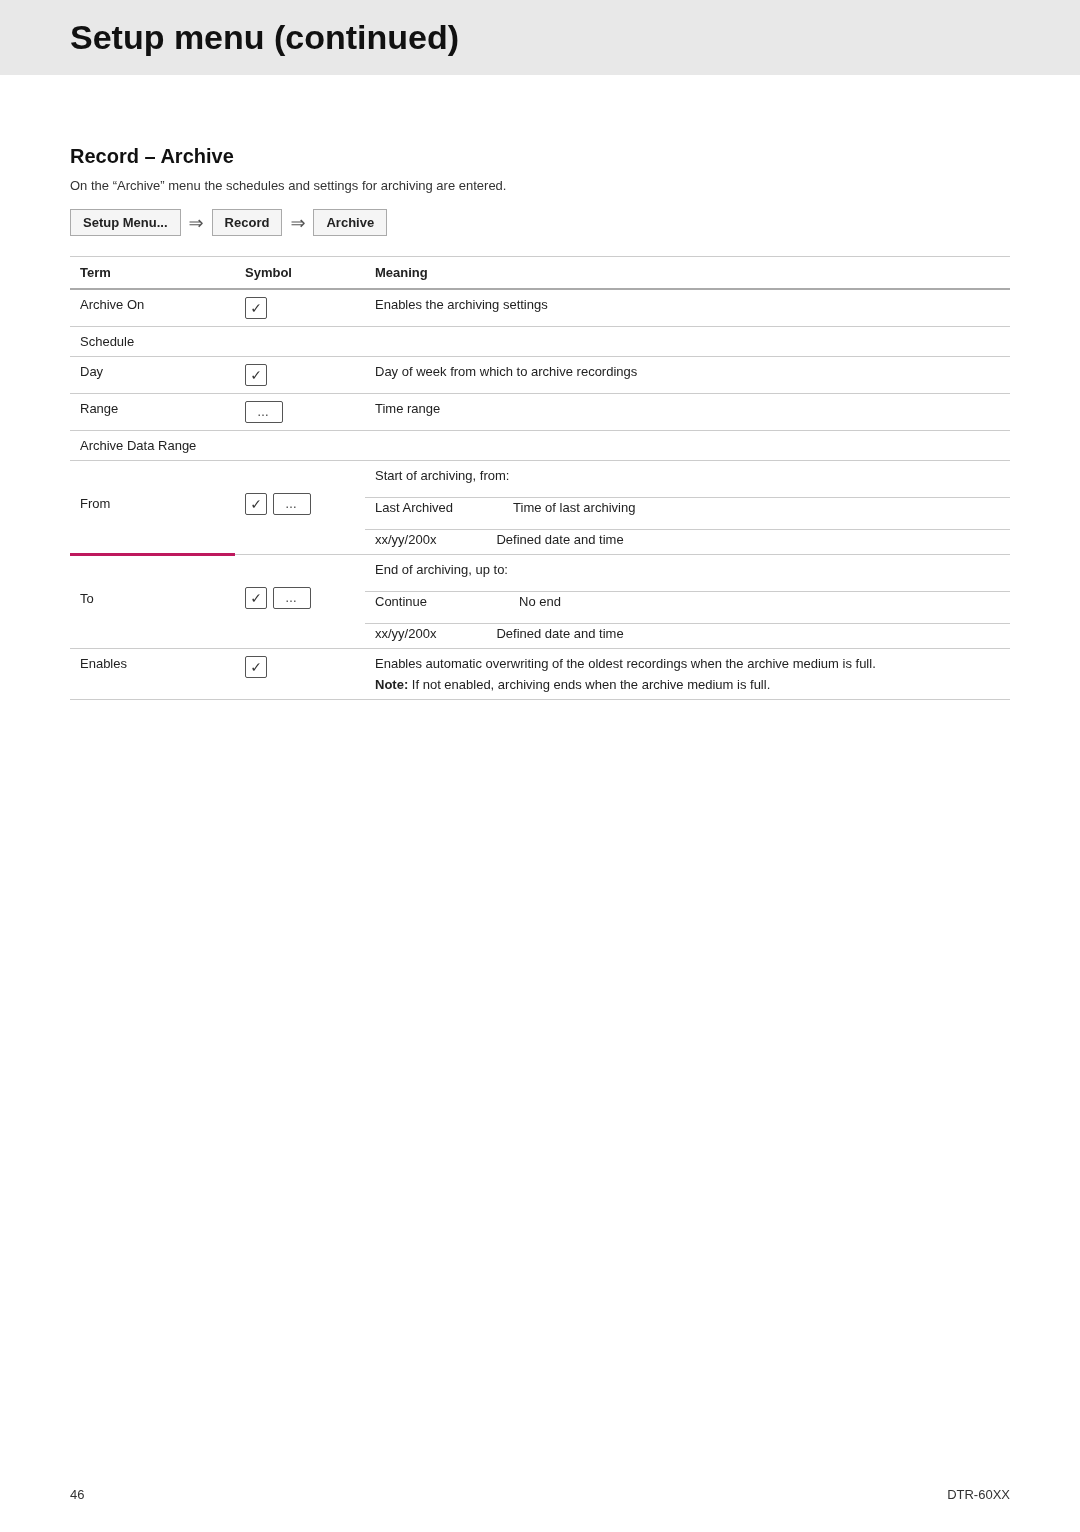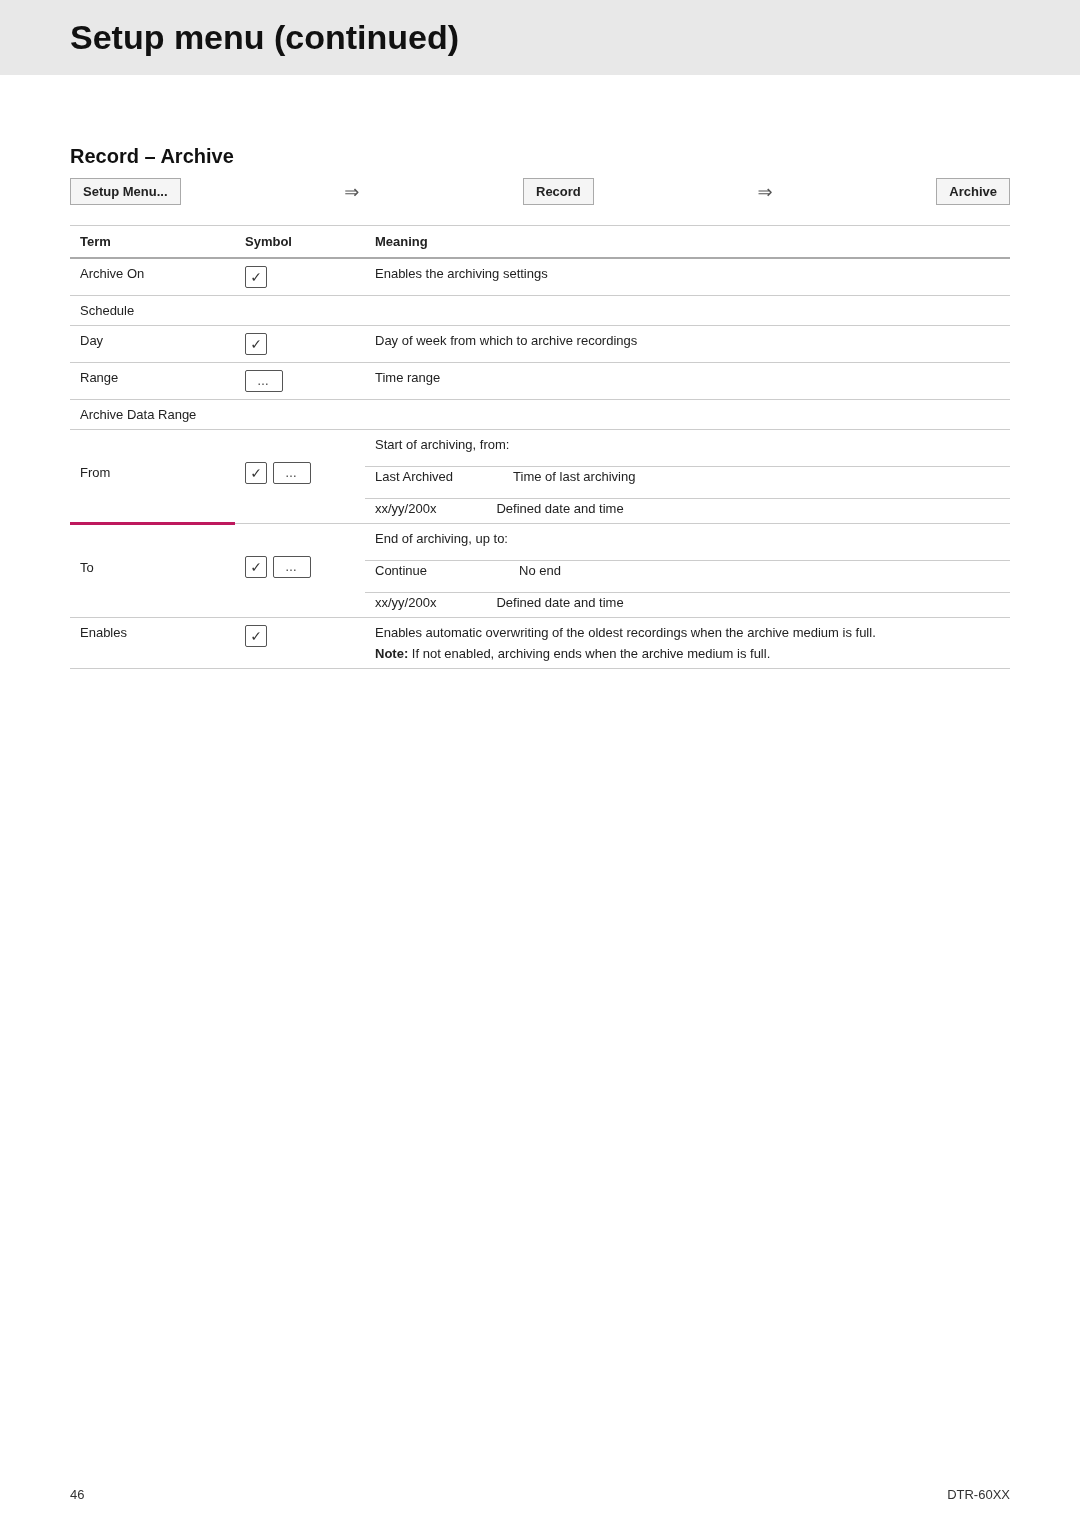--- a/index.html
+++ b/index.html
@@ -35,21 +35,20 @@
       font-size: 13px;
       margin-bottom: 16px;
       color: #333;
     }
     
     .breadcrumb {
       display: flex;
       align-items: center;
       margin-bottom: 20px;
       gap: 4px;
-      justify-content: space-between;
     }
     .breadcrumb-item {
       border: 1px solid #aaa;
       padding: 5px 12px;
       font-size: 13px;
       font-weight: bold;
       background: #f5f5f5;
     }
     .breadcrumb-arrow {
       font-size: 18px;
@@ -144,20 +143,21 @@
 </head>
 <body>
 
 <div class="page-header">
   <h1>Setup menu (continued)</h1>
 </div>
 
 <div class="page">
 
   <div class="section-title">Record – Archive</div>
+  <div class="intro-text">On the “Archive” menu the schedules and settings for archiving are entered.</div>
 
   <div class="breadcrumb">
     <div class="breadcrumb-item">
       <span>Setup Menu...</span>
     </div>
     <span class="breadcrumb-arrow">⇒</span>
     <div class="breadcrumb-item">
       <span>Record</span>
     </div>
     <span class="breadcrumb-arrow">⇒</span>

